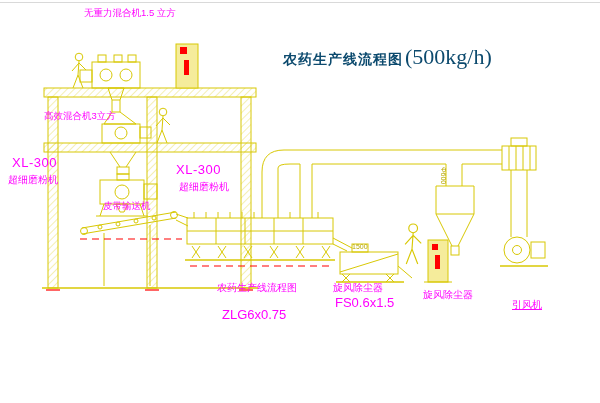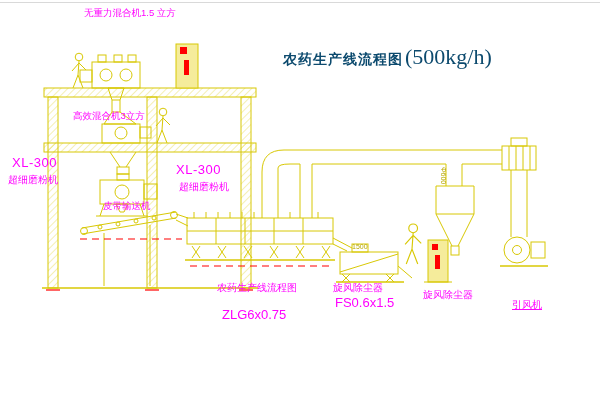--- a/index.html
+++ b/index.html
@@ -206,21 +206,21 @@
       <line class="ln" x1="424" y1="282" x2="452" y2="282"></line>
     </g>
   </svg>
 
   <div id="title">
     <span class="t-main">农药生产线流程图</span>
     <span class="t-cap">(500kg/h)</span>
   </div>
 
   <div class="lbl lbl-s" style="left:84px;top:8px;">无重力混合机1.5 立方</div>
-  <div class="lbl lbl-s" style="left:44px;top:111px;margin-left:29px;">高效混合机3立方</div>
+  <div class="lbl lbl-s" style="left:44px;top:111px;">高效混合机3立方</div>
 
   <div class="lbl lbl-lg" style="left:12px;top:156px;">XL-300</div>
   <div class="lbl lbl-m" style="left:8px;top:175px;">超细磨粉机</div>
 
   <div class="lbl lbl-lg" style="left:176px;top:163px;">XL-300</div>
   <div class="lbl lbl-m" style="left:179px;top:182px;">超细磨粉机</div>
 
   <div class="lbl lbl-s" style="left:103px;top:201px;">皮带输送机</div>
 
   <div class="lbl lbl-m" style="left:217px;top:283px;">农药生产线流程图</div>

